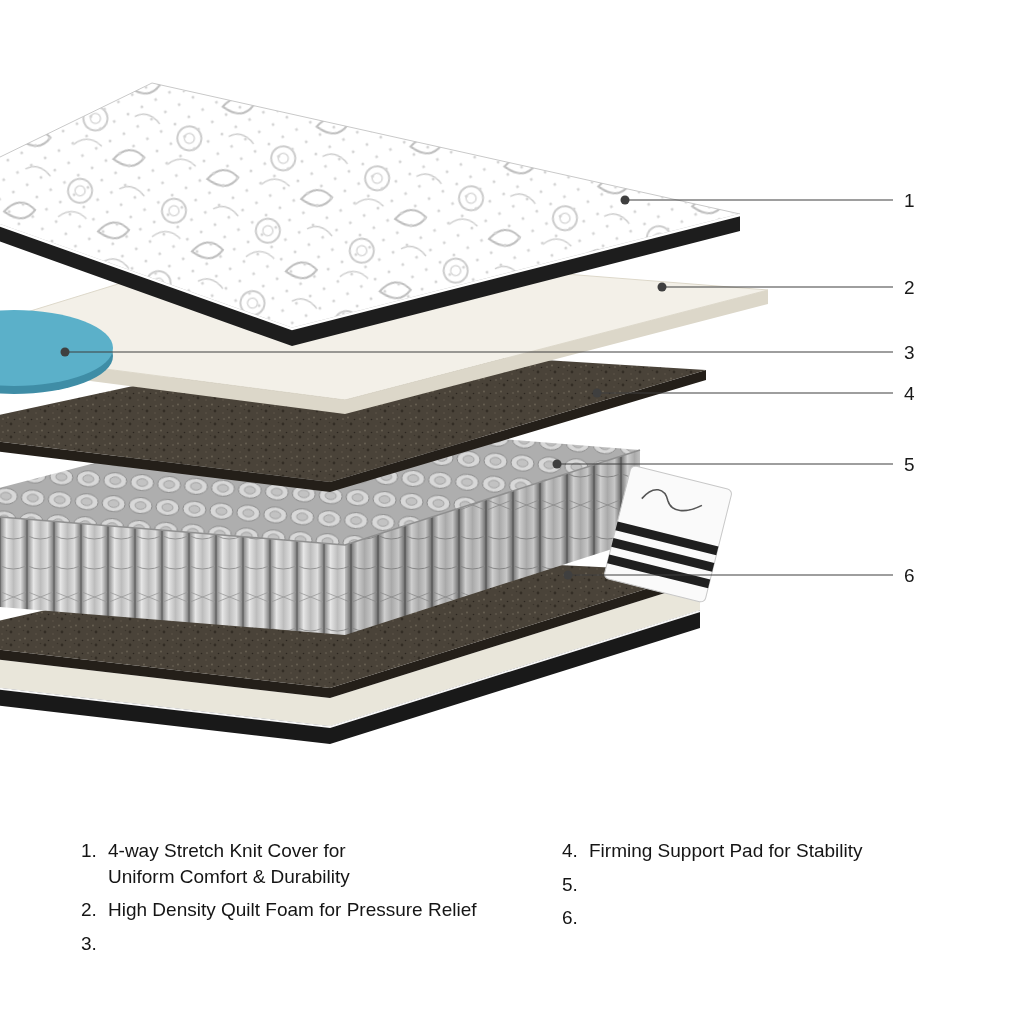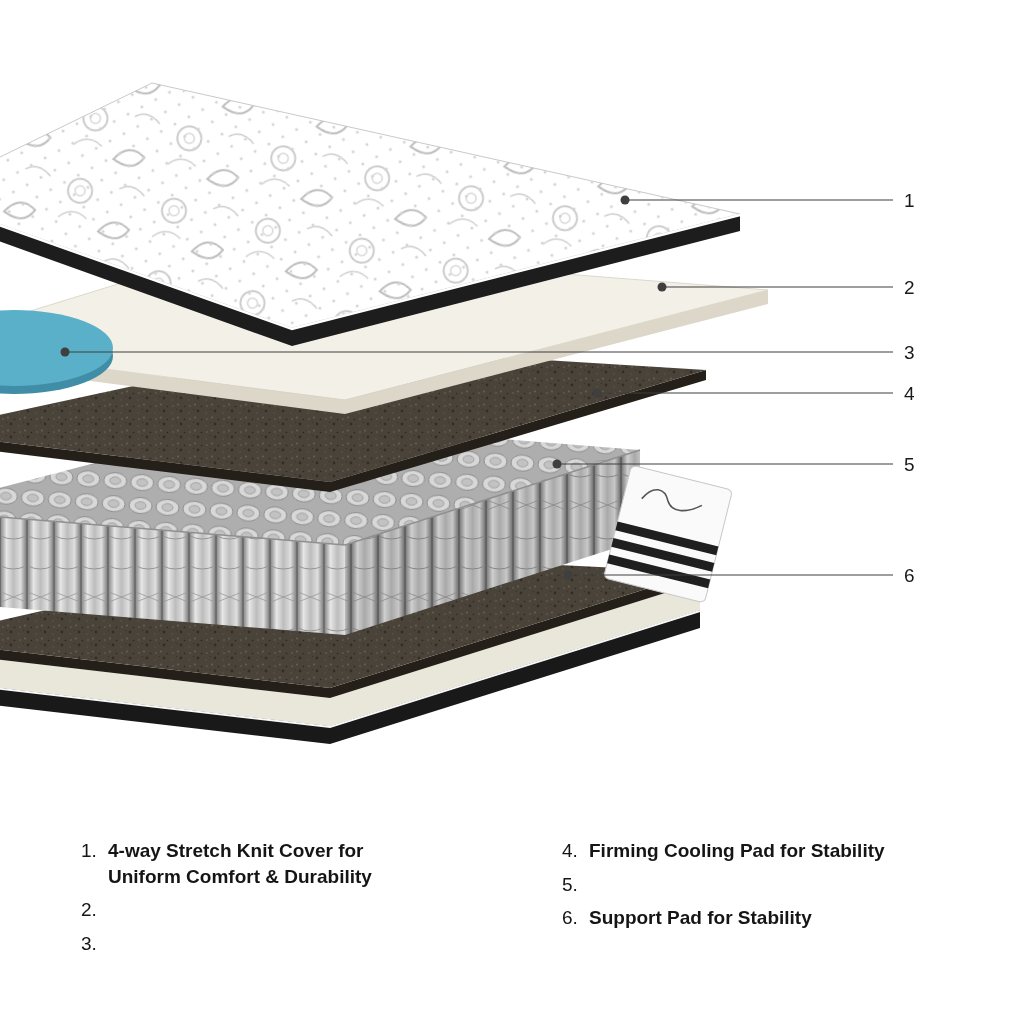--- a/index.html
+++ b/index.html
@@ -11,21 +11,21 @@
     overflow:hidden;
   }
   .stage{position:absolute;inset:0;}
   .diagram-svg{position:absolute;left:0;top:0;}
   .legend{position:absolute;left:0;top:838px;width:1024px;color:#151515;}
   .col{position:absolute;top:0;}
   .col-left{left:81px;width:450px;}
   .col-right{left:562px;width:430px;}
   .legend-item{display:flex;margin-bottom:8px;font-size:19px;line-height:1.35;}
   .legend-item .num{flex:0 0 27px;}
-  .legend-item .txt{white-space:pre-line;font-weight:bold;}
+  .legend-item .txt{white-space:pre-line;}
 </style>
 </head>
 <body>
 
 <div class="stage">
 
   <svg class="diagram-svg" width="1024" height="820" viewBox="0 0 1024 820" xmlns="http://www.w3.org/2000/svg">
     <defs>
       <pattern id="quilt" width="96" height="74" patternUnits="userSpaceOnUse" patternTransform="rotate(12)">
         <circle cx="22" cy="22" r="12" fill="none" stroke="#cccccc" stroke-width="2"></circle>
@@ -143,33 +143,33 @@
 
   <div class="legend">
     <div class="col col-left">
       <div class="legend-item">
         <span class="num">1.</span>
         <span class="txt">4-way Stretch Knit Cover for
 Uniform Comfort &amp; Durability</span>
       </div>
       <div class="legend-item">
         <span class="num">2.</span>
+        <span class="txt">High Density Quilt Foam for Pressure Relief</span>
       </div>
       <div class="legend-item">
         <span class="num">3.</span>
       </div>
     </div>
     <div class="col col-right">
       <div class="legend-item">
         <span class="num">4.</span>
-        <span class="txt">Firming Cooling Pad for Stability</span>
+        <span class="txt">Firming Support Pad for Stability</span>
       </div>
       <div class="legend-item">
         <span class="num">5.</span>
       </div>
       <div class="legend-item">
         <span class="num">6.</span>
-        <span class="txt">Support Pad for Stability</span>
       </div>
     </div>
   </div>
 
 </div>
 
 </body></html>

